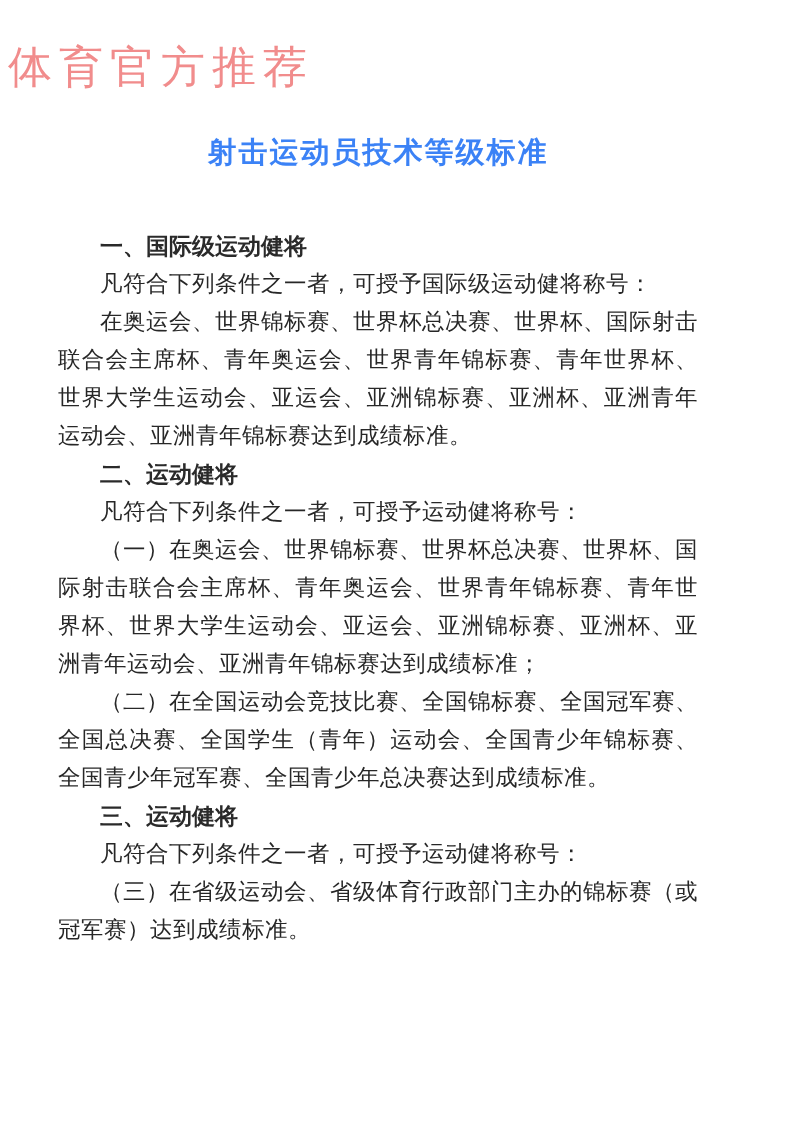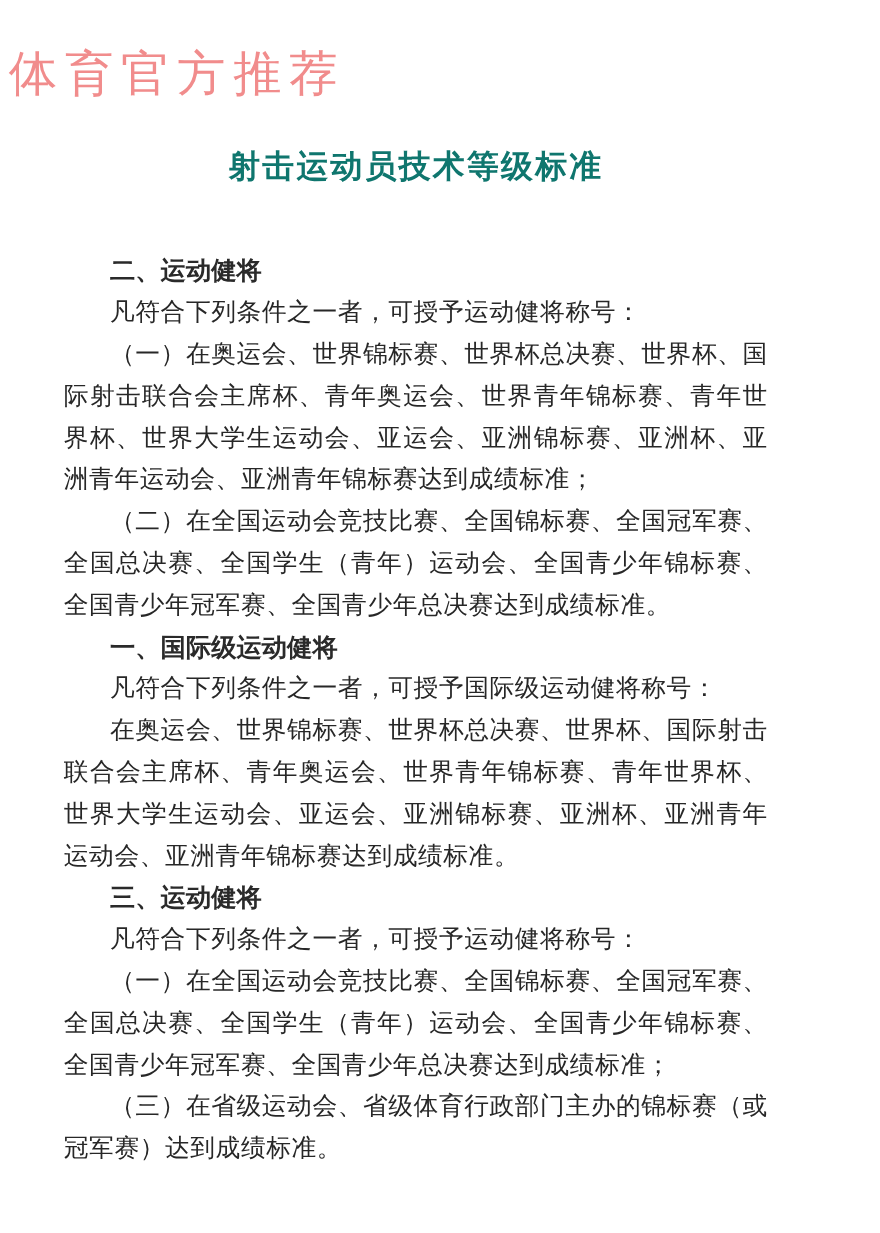--- a/index.html
+++ b/index.html
@@ -33,21 +33,21 @@
     padding: 92px 58px 0 58px;
   }
 
   .doc-title {
     margin: 0 0 55px 0;
     font-size: 29px;
     line-height: 40px;
     font-weight: bold;
     text-align: center;
     letter-spacing: 2px;
-    color: #0f766e;
+    color: #3b82f6;
   }
 
   .section-heading {
     margin: 0;
     font-size: 23px;
     line-height: 38px;
     text-indent: 42px;
     font-weight: bold;
     font-family: "Liberation Sans", "DejaVu Sans", sans-serif;
     color: #2a2a2a;
@@ -68,33 +68,32 @@
 
 <div class="page">
 
   <div class="watermark">体育官方推荐</div>
 
   <div class="content">
 
     <h1 class="doc-title">射击运动员技术等级标准</h1>
 
     <section>
+      <h2 class="section-heading">一、国际级运动健将</h2>
+      <p class="para">凡符合下列条件之一者，可授予国际级运动健将称号：</p>
+      <p class="para">在奥运会、世界锦标赛、世界杯总决赛、世界杯、国际射击联合会主席杯、青年奥运会、世界青年锦标赛、青年世界杯、世界大学生运动会、亚运会、亚洲锦标赛、亚洲杯、亚洲青年运动会、亚洲青年锦标赛达到成绩标准。</p>
+    </section>
+
+    <section>
       <h2 class="section-heading">二、运动健将</h2>
       <p class="para">凡符合下列条件之一者，可授予运动健将称号：</p>
       <p class="para">（一）在奥运会、世界锦标赛、世界杯总决赛、世界杯、国际射击联合会主席杯、青年奥运会、世界青年锦标赛、青年世界杯、世界大学生运动会、亚运会、亚洲锦标赛、亚洲杯、亚洲青年运动会、亚洲青年锦标赛达到成绩标准；</p>
       <p class="para">（二）在全国运动会竞技比赛、全国锦标赛、全国冠军赛、全国总决赛、全国学生（青年）运动会、全国青少年锦标赛、全国青少年冠军赛、全国青少年总决赛达到成绩标准。</p>
     </section>
 
     <section>
-      <h2 class="section-heading">一、国际级运动健将</h2>
-      <p class="para">凡符合下列条件之一者，可授予国际级运动健将称号：</p>
-      <p class="para">在奥运会、世界锦标赛、世界杯总决赛、世界杯、国际射击联合会主席杯、青年奥运会、世界青年锦标赛、青年世界杯、世界大学生运动会、亚运会、亚洲锦标赛、亚洲杯、亚洲青年运动会、亚洲青年锦标赛达到成绩标准。</p>
-    </section>
-
-    <section>
       <h2 class="section-heading">三、运动健将</h2>
       <p class="para">凡符合下列条件之一者，可授予运动健将称号：</p>
-      <p class="para">（一）在全国运动会竞技比赛、全国锦标赛、全国冠军赛、全国总决赛、全国学生（青年）运动会、全国青少年锦标赛、全国青少年冠军赛、全国青少年总决赛达到成绩标准；</p>
       <p class="para">（三）在省级运动会、省级体育行政部门主办的锦标赛（或冠军赛）达到成绩标准。</p>
     </section>
 
   </div>
 </div>
 
 </body></html>

